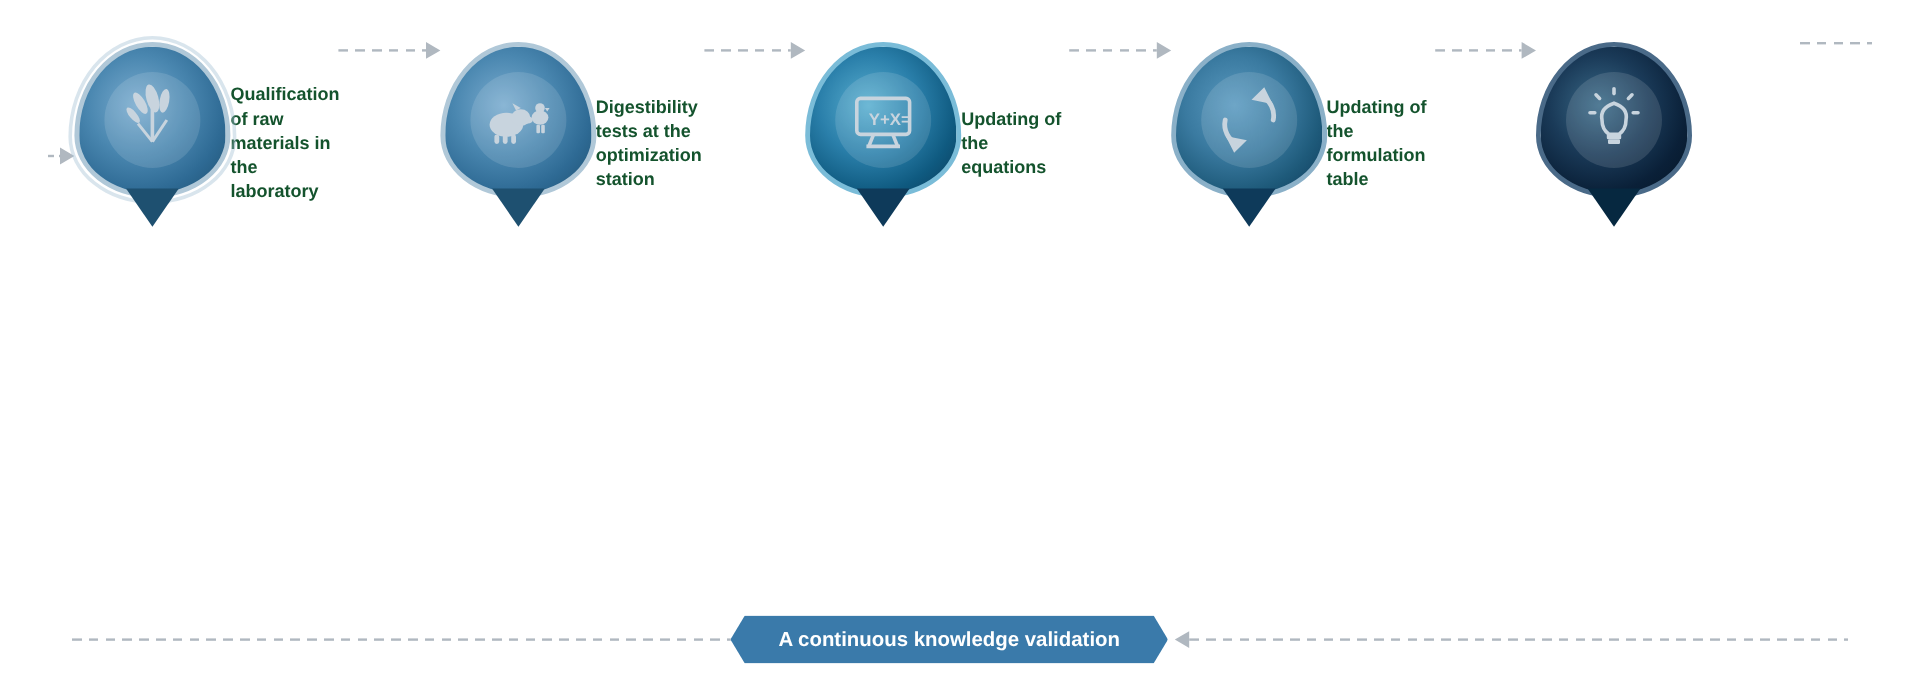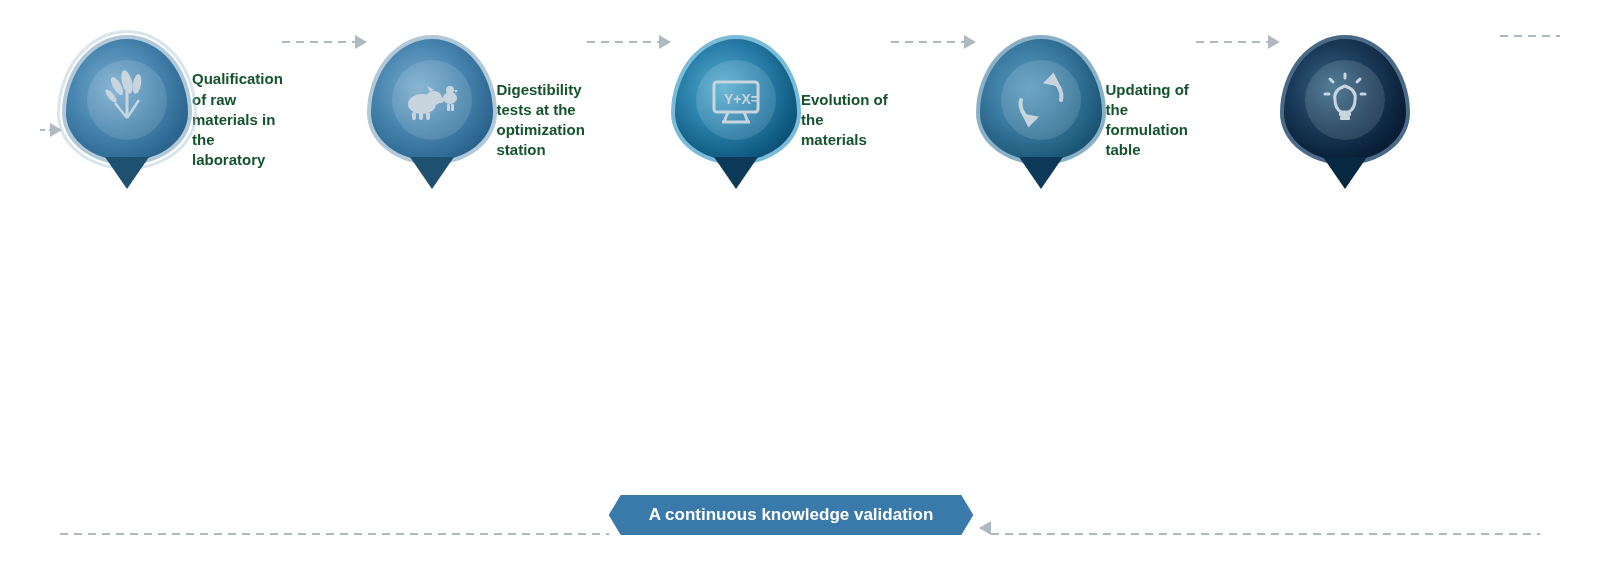--- a/index.html
+++ b/index.html
@@ -114,25 +114,25 @@
       font-size: 15px;
       font-weight: bold;
       line-height: 1.35;
       margin-top: 10px;
       width: 190px;
     }
 
     
     .bottom-section {
       position: absolute;
-      bottom: 30px;
+      bottom: 12px;
       left: 0;
       right: 0;
       display: flex;
-      align-items: flex-end;
+      align-items: center;
       padding: 0 60px;
     }
 
     .bottom-dashed-left {
       flex: 1;
       height: 2px;
       background: repeating-linear-gradient(
         to right,
         #b0b8c0 0px, #b0b8c0 8px,
         transparent 8px, transparent 14px
@@ -282,21 +282,21 @@
                 <rect x="10" y="14" width="44" height="30" rx="3"></rect>
                 <line x1="24" y1="44" x2="20" y2="54"></line>
                 <line x1="40" y1="44" x2="44" y2="54"></line>
                 <line x1="18" y1="54" x2="46" y2="54"></line>
               </g>
               <text x="20" y="36" font-size="14" font-weight="bold" fill="#c8d4de" font-family="Arial">Y+X=</text>
             </svg>
           </div>
         </div>
       </div>
-      <div class="pin-label">Evolution of the materials</div>
+      <div class="pin-label">Updating of the equations</div>
     </div>
 
     <div class="connector">
       <div class="dashed-line"></div>
       <div class="arrow-head"></div>
     </div>
 
     <div class="flow-item">
       <div class="pin pin-medium">
         <div class="pin-body">

